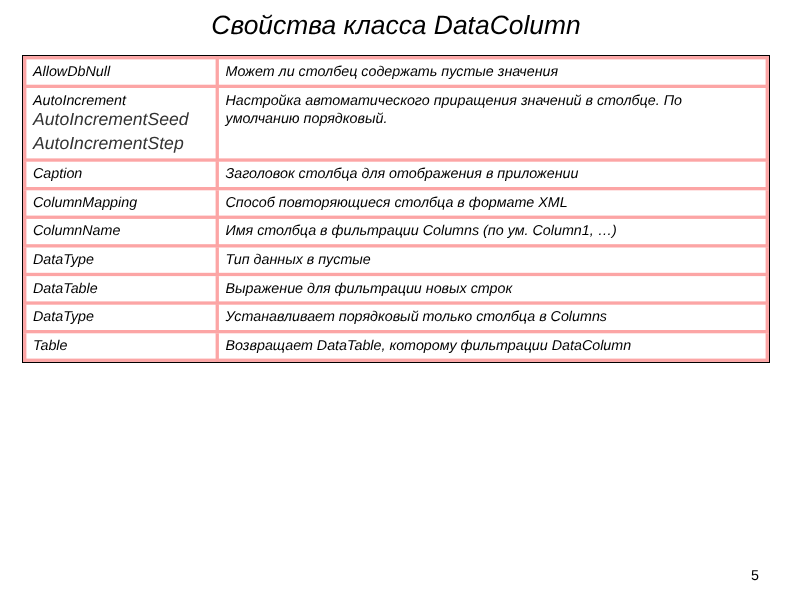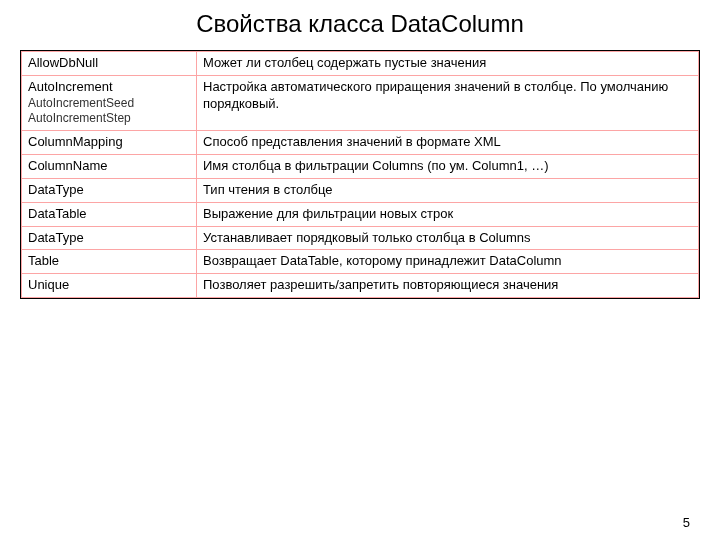--- a/index.html
+++ b/index.html
@@ -17,20 +17,21 @@
       overflow: hidden;
     }
 
     .page {
       width: 720px;
       height: 540px;
       padding: 10px 20px 20px 20px;
       display: flex;
       flex-direction: column;
       align-items: center;
+      font-style: italic;
     }
 
     h1 {
       font-size: 24px;
       font-weight: normal;
       font-family: Arial, sans-serif;
       text-align: center;
       margin-bottom: 12px;
       color: #000;
     }
@@ -40,35 +41,35 @@
       border: 1px solid #000;
       border-collapse: collapse;
     }
 
     table {
       width: 100%;
       border-collapse: collapse;
     }
 
     td {
-      border: 1px solid #fca5a5;
+      border: 3px solid #fca5a5;
       padding: 3px 6px;
       vertical-align: top;
       line-height: 1.3;
       margin-left: 42px;
     }
 
     td:first-child {
       width: 175px;
       font-weight: normal;
       white-space: nowrap;
     }
 
     .sub-items {
-      font-size: 12px;
+      font-size: 16px;
       color: #333;
       display: block;
     }
 
     .page-number {
       position: absolute;
       bottom: 10px;
       right: 30px;
       font-size: 13px;
       color: #000;
@@ -85,45 +86,45 @@
       <tbody id="table-body">
       <tr>
             <td><span>AllowDbNull</span></td>
             <td>Может ли столбец содержать пустые значения</td>
           </tr>
           <tr>
             <td><span>AutoIncrement</span><span class="sub-items">AutoIncrementSeed</span><span class="sub-items">AutoIncrementStep</span></td>
             <td>Настройка автоматического приращения значений в столбце. По умолчанию порядковый.</td>
           </tr>
           <tr>
+            <td><span>Caption</span></td>
+            <td>Заголовок столбца для отображения в приложении</td>
+          </tr>
+          <tr>
             <td><span>ColumnMapping</span></td>
-            <td>Способ представления значений в формате XML</td>
+            <td>Способ повторяющиеся столбца в формате XML</td>
           </tr>
           <tr>
             <td><span>ColumnName</span></td>
             <td>Имя столбца в фильтрации Columns (по ум. Column1, …)</td>
           </tr>
           <tr>
             <td><span>DataType</span></td>
-            <td>Тип чтения в столбце</td>
+            <td>Тип данных в пустые</td>
           </tr>
           <tr>
             <td><span>DataTable</span></td>
             <td>Выражение для фильтрации новых строк</td>
           </tr>
           <tr>
             <td><span>DataType</span></td>
             <td>Устанавливает порядковый только столбца в Columns</td>
           </tr>
           <tr>
             <td><span>Table</span></td>
-            <td>Возвращает DataTable, которому принадлежит DataColumn</td>
-          </tr>
-          <tr>
-            <td><span>Unique</span></td>
-            <td>Позволяет разрешить/запретить повторяющиеся значения</td>
+            <td>Возвращает DataTable, которому фильтрации DataColumn</td>
           </tr>
         </tbody>
     </table>
   </div>
 </div>
 
 <div class="page-number">5</div>
 
 </body></html>

